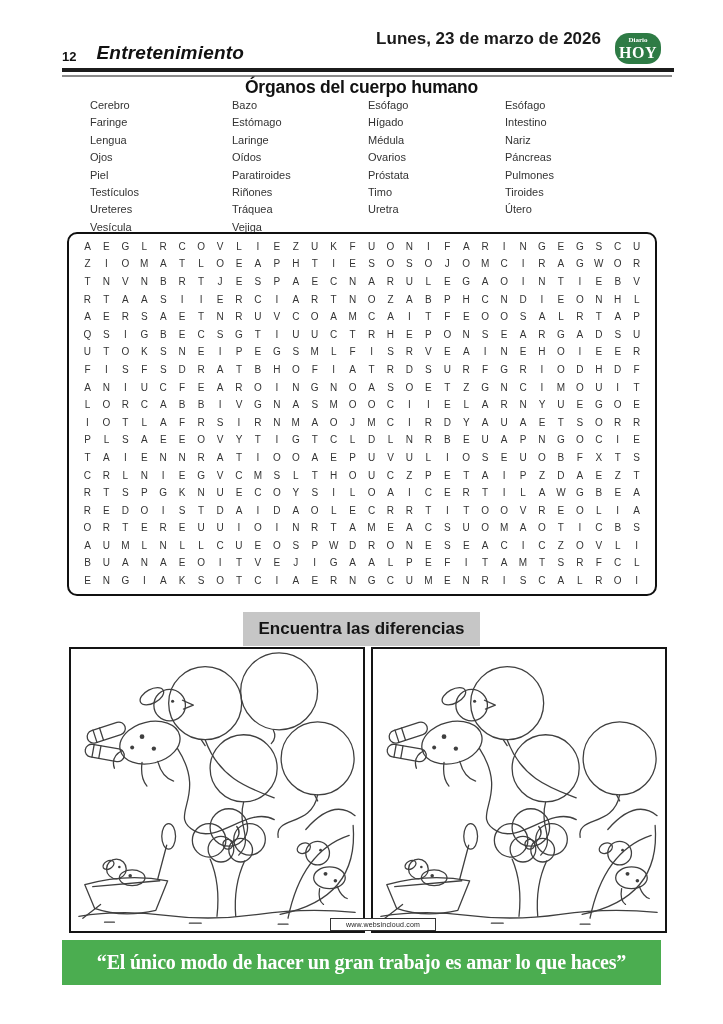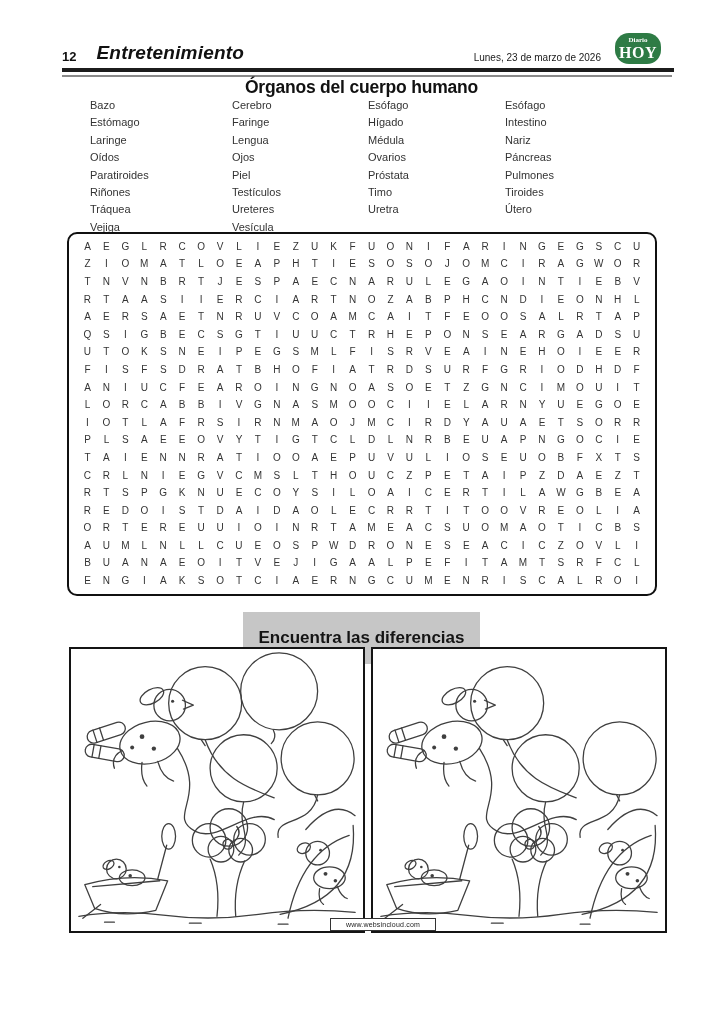--- a/index.html
+++ b/index.html
@@ -4,21 +4,21 @@
 <style>
   html,body{margin:0;padding:0;background:#fff;}
   .page{position:relative;width:723px;height:1024px;background:#fff;overflow:hidden;
         font-family:"Liberation Sans",sans-serif;color:#111;}
 
   
   .hdr{position:absolute;left:62px;top:34px;width:599px;height:30px;display:flex;align-items:flex-end;}
   .pgnum{font-size:13px;font-weight:bold;}
   .section{font-size:19px;font-weight:bold;font-style:italic;margin-left:20px;letter-spacing:.2px;}
   .hspacer{flex:1;}
-  .date{font-size:10px;color:#1a1a1a;margin-right:14px;margin-bottom:1px;}
+  .date{font-size:17px;color:#1a1a1a;margin-right:14px;margin-bottom:15px;font-weight:bold;}
   .logo{width:46px;height:31px;border-radius:14px;display:flex;flex-direction:column;align-items:center;
         justify-content:center;background:var(--logo-green,#2e7b45);color:#fff;
         font-family:"Liberation Serif",serif;line-height:1;}
   .logo .lt{font-size:7px;font-weight:bold;}
   .logo .lm{font-size:16px;font-weight:bold;letter-spacing:.5px;margin-top:1px;}
   .rule-thick{position:absolute;left:62px;top:68px;width:612px;height:3.5px;background:#1c1c1c;}
   .rule-thin{position:absolute;left:62px;top:75px;width:610px;height:1.5px;background:#8a8a8a;}
 
   
   .ws-title{position:absolute;left:62px;top:77px;width:599px;text-align:center;
@@ -30,21 +30,21 @@
 
   .grid-box{position:absolute;left:67px;top:232px;width:590px;height:364px;box-sizing:border-box;
             border:2.5px solid #101010;border-radius:10px;padding:4px 9px;
             display:flex;flex-direction:column;justify-content:space-around;}
   .grow{display:flex;}
   .gcell{flex:1;text-align:center;font-size:10px;color:#343434;font-weight:500;line-height:1;}
 
   
   .diff-title{position:absolute;left:62px;top:612px;width:599px;text-align:center;}
   .diff-title span{display:inline-block;background:var(--diff-bg,#c6c6c6);color:#141414;
-                   font-size:17px;font-weight:bold;padding:16px 16px;}
+                   font-size:17px;font-weight:bold;padding:7px 16px;}
   .imgbox{position:absolute;top:647px;width:296px;height:286px;box-sizing:border-box;
           border:2.5px solid #141414;background:#fff;}
   .imgbox.left{left:69px;}
   .imgbox.right{left:371px;--xb:none;}
   .scene{width:100%;height:100%;display:block;}
   .watermark{position:absolute;left:330px;top:918px;width:106px;height:13px;box-sizing:border-box;
              border:1px solid #333;background:#fff;font-size:7px;line-height:11px;text-align:center;
              color:#222;letter-spacing:.2px;z-index:3;}
 
   
@@ -67,38 +67,38 @@
       <span class="lt">Diario</span>
       <span class="lm">HOY</span>
     </span>
   </div>
   <div class="rule-thick"></div>
   <div class="rule-thin"></div>
 
   <div class="ws-title">Órganos del cuerpo humano</div>
   <div class="wordcols" id="word-columns">
       <ul class="wcol">
+        <li>Cerebro</li>
+        <li>Faringe</li>
+        <li>Lengua</li>
+        <li>Ojos</li>
+        <li>Piel</li>
+        <li>Testículos</li>
+        <li>Ureteres</li>
+        <li>Vesícula</li>
+      </ul>
+      <ul class="wcol">
         <li>Bazo</li>
         <li>Estómago</li>
         <li>Laringe</li>
         <li>Oídos</li>
         <li>Paratiroides</li>
         <li>Riñones</li>
         <li>Tráquea</li>
         <li>Vejiga</li>
-      </ul>
-      <ul class="wcol">
-        <li>Cerebro</li>
-        <li>Faringe</li>
-        <li>Lengua</li>
-        <li>Ojos</li>
-        <li>Piel</li>
-        <li>Testículos</li>
-        <li>Ureteres</li>
-        <li>Vesícula</li>
       </ul>
       <ul class="wcol">
         <li>Esófago</li>
         <li>Hígado</li>
         <li>Médula</li>
         <li>Ovarios</li>
         <li>Próstata</li>
         <li>Timo</li>
         <li>Uretra</li>
       </ul>
@@ -836,14 +836,17 @@
         <use href="#scene"></use>
       </svg>
   </div>
   <div class="imgbox right">
     <svg class="scene">
         <use href="#scene"></use>
       </svg>
   </div>
   <div class="watermark">www.websincloud.com</div>
 
+  <div class="quote">
+    <span>“El único modo de hacer un gran trabajo es amar lo que haces”</span>
+  </div>
 
 </div>
 
 </body></html>

